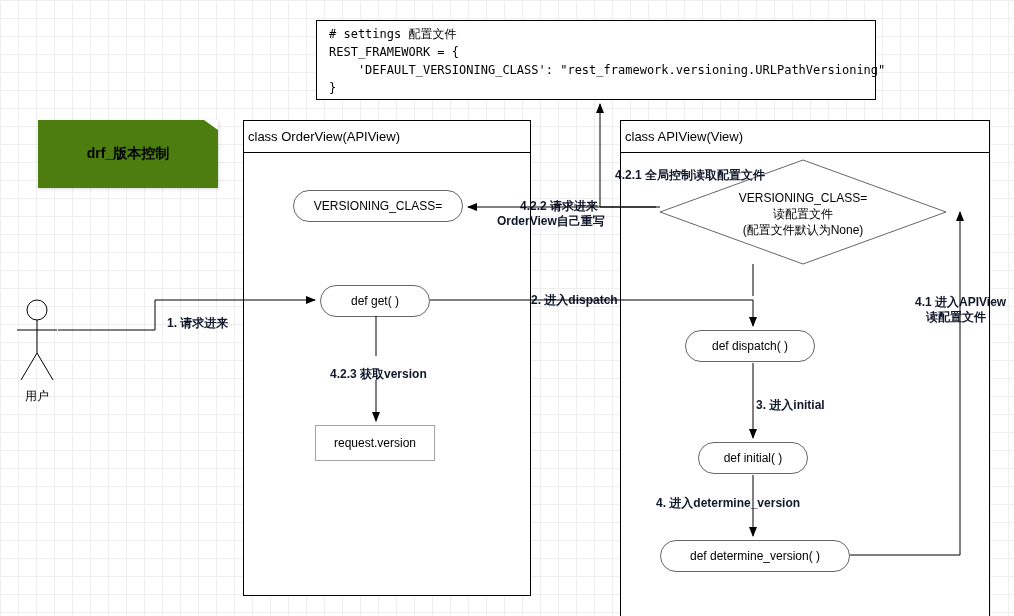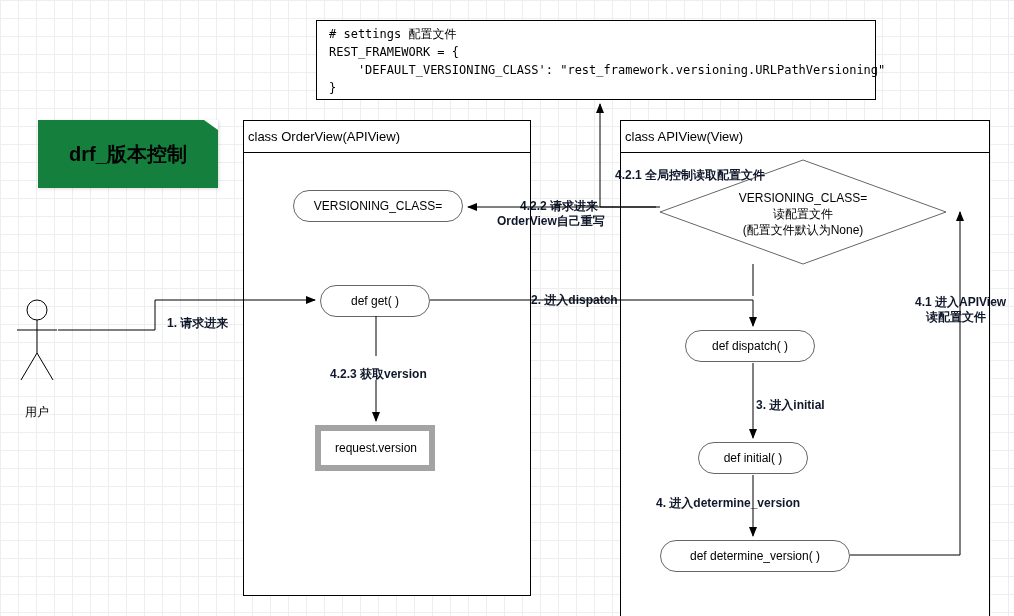--- a/index.html
+++ b/index.html
@@ -1,29 +1,29 @@
 <!DOCTYPE html>
 <html><head>
 <meta charset="utf-8">
 <style>
 *{box-sizing:border-box;margin:0;padding:0}
 body{font-family:"Microsoft YaHei",Arial,sans-serif;font-size:12px;background:#fff;position:relative;width:1014px;height:616px;overflow:hidden}
 .grid{position:absolute;inset:0;background-image:linear-gradient(#eee 1px,transparent 1px),linear-gradient(90deg,#eee 1px,transparent 1px);background-size:18px 18px;pointer-events:none}
-.note{position:absolute;left:38px;top:120px;width:180px;height:68px;background:#15803d;box-shadow:1px 1px 3px rgba(0,0,0,.15);display:flex;align-items:center;justify-content:center;font-weight:700;font-size:20px}
+.note{position:absolute;left:38px;top:120px;width:180px;height:68px;background:#4d7c0f;box-shadow:1px 1px 3px rgba(0,0,0,.15);display:flex;align-items:center;justify-content:center;font-weight:700;font-size:14px}
 .note::after{content:"";position:absolute;right:0;top:0;border-style:solid;border-width:0 14px 10px 0;border-color:transparent #fff transparent transparent}
 .codebox{position:absolute;left:316px;top:20px;width:560px;height:80px;border:1px solid #000;background:#fff;padding:4px 12px;font-family:Consolas,monospace;font-size:12px;line-height:1.5;white-space:pre}
 .classbox{position:absolute;border:1px solid #000;background:#fff}
 .classbox .title{border-bottom:1px solid #000;text-align:left;padding:8px 4px;font-size:13px}
 .box-orderview{left:243px;top:120px;width:288px;height:476px}
 .box-apiview{left:620px;top:120px;width:370px;height:608px}
 .pill{position:absolute;border:1px solid #666;background:#fff;border-radius:18px;padding:8px 16px;text-align:center;font-size:12px;white-space:nowrap}
-.rect{position:absolute;border:6px solid #a3a3a3;background:#fff;padding:10px 14px;text-align:center;font-size:12px}
+.rect{position:absolute;border:1px solid #a3a3a3;background:#fff;padding:10px 14px;text-align:center;font-size:12px}
 .actor{position:absolute;left:15px;top:298px;text-align:center}
 .actor svg{display:block}
-.actor .label{margin-top:16px;font-size:12px}
+.actor .label{margin-top:0;font-size:12px}
 .bluetxt{position:absolute;color:#0f172a;font-weight:700;font-size:12px;text-align:center;white-space:nowrap}
 .arrows{position:absolute;inset:0;pointer-events:none}
 .diamond{position:absolute}
 </style>
 </head>
 <body>
 <div class="grid"></div>
 
 <div class="codebox"># settings 配置文件
 REST_FRAMEWORK = {

